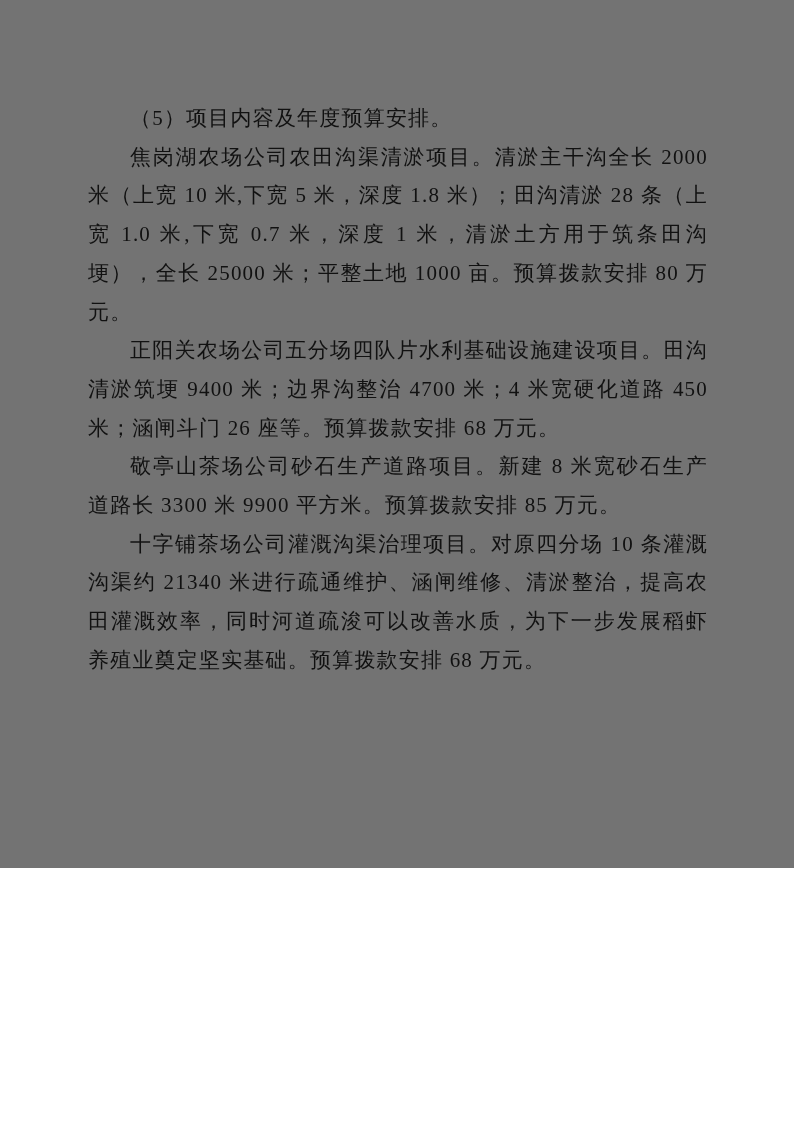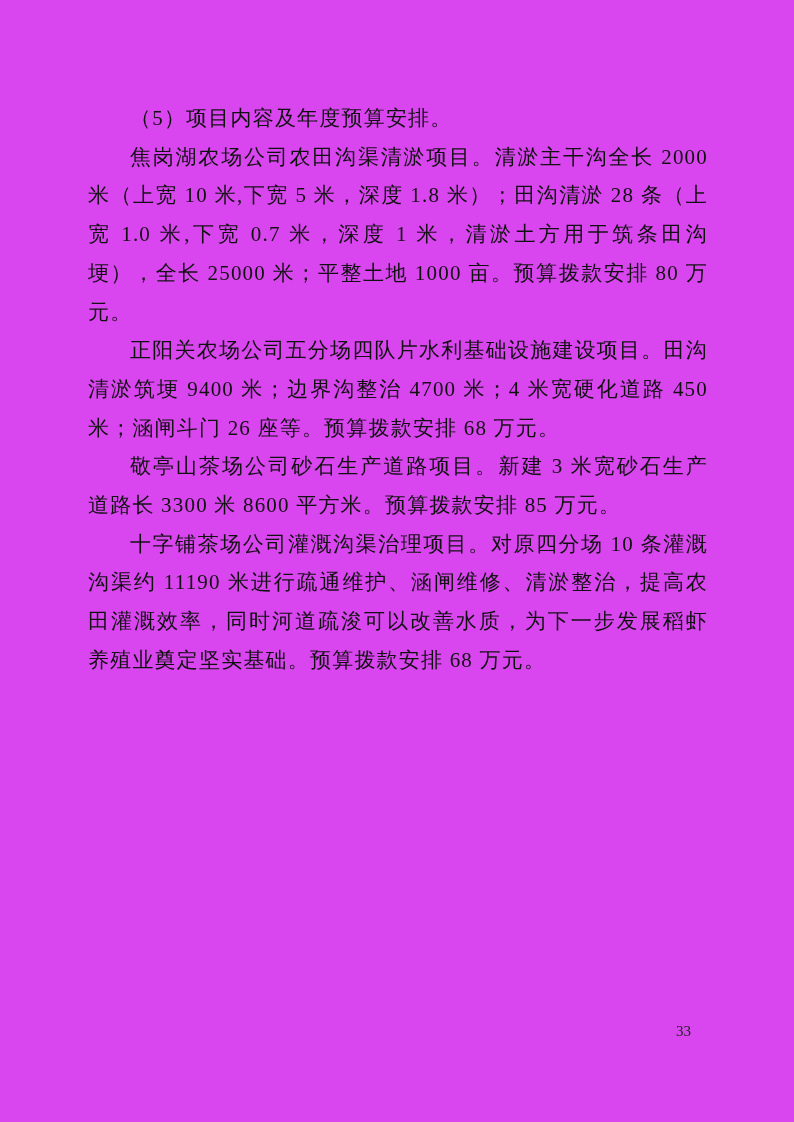--- a/index.html
+++ b/index.html
@@ -3,22 +3,22 @@
 <meta charset="utf-8">
 <style>
   html, body {
     margin: 0;
     padding: 0;
     background: #ffffff;
   }
   .page {
     position: relative;
     width: 794px;
-    height: 1122px;
-    background: #d946ef;
+    height: 868px;
+    background: #737373;
     overflow: hidden;
     font-family: "Liberation Serif", serif;
     color: #000000;
   }
   .content {
     position: absolute;
     left: 88px;
     top: 99px;
     width: 620px;
   }
@@ -45,17 +45,17 @@
   }
 </style>
 </head>
 <body>
 
 <div class="page">
   <div class="content">
     <p>（5）项目内容及年度预算安排。</p>
     <p>焦岗湖农场公司农田沟渠清淤项目。清淤主干沟全长 2000 米（上宽 10 米,下宽 5 米，深度 1.8 米）；田沟清淤 28 条（上宽 1.0 米,下宽 0.7 米，深度 1 米，清淤土方用于筑条田沟埂），全长 25000 米；平整土地 1000 亩。预算拨款安排 80 万元。</p>
     <p>正阳关农场公司五分场四队片水利基础设施建设项目。田沟清淤筑埂 9400 米；边界沟整治 4700 米；4 米宽硬化道路 450 米；涵闸斗门 26 座等。预算拨款安排 68 万元。</p>
-    <p>敬亭山茶场公司砂石生产道路项目。新建 3 米宽砂石生产道路长 3300 米 8600 平方米。预算拨款安排 85 万元。</p>
-    <p>十字铺茶场公司灌溉沟渠治理项目。对原四分场 10 条灌溉沟渠约 11190 米进行疏通维护、涵闸维修、清淤整治，提高农田灌溉效率，同时河道疏浚可以改善水质，为下一步发展稻虾养殖业奠定坚实基础。预算拨款安排 68 万元。</p>
+    <p>敬亭山茶场公司砂石生产道路项目。新建 8 米宽砂石生产道路长 3300 米 9900 平方米。预算拨款安排 85 万元。</p>
+    <p>十字铺茶场公司灌溉沟渠治理项目。对原四分场 10 条灌溉沟渠约 21340 米进行疏通维护、涵闸维修、清淤整治，提高农田灌溉效率，同时河道疏浚可以改善水质，为下一步发展稻虾养殖业奠定坚实基础。预算拨款安排 68 万元。</p>
   </div>
   <div class="page-number">33</div>
 </div>
 
 </body></html>

